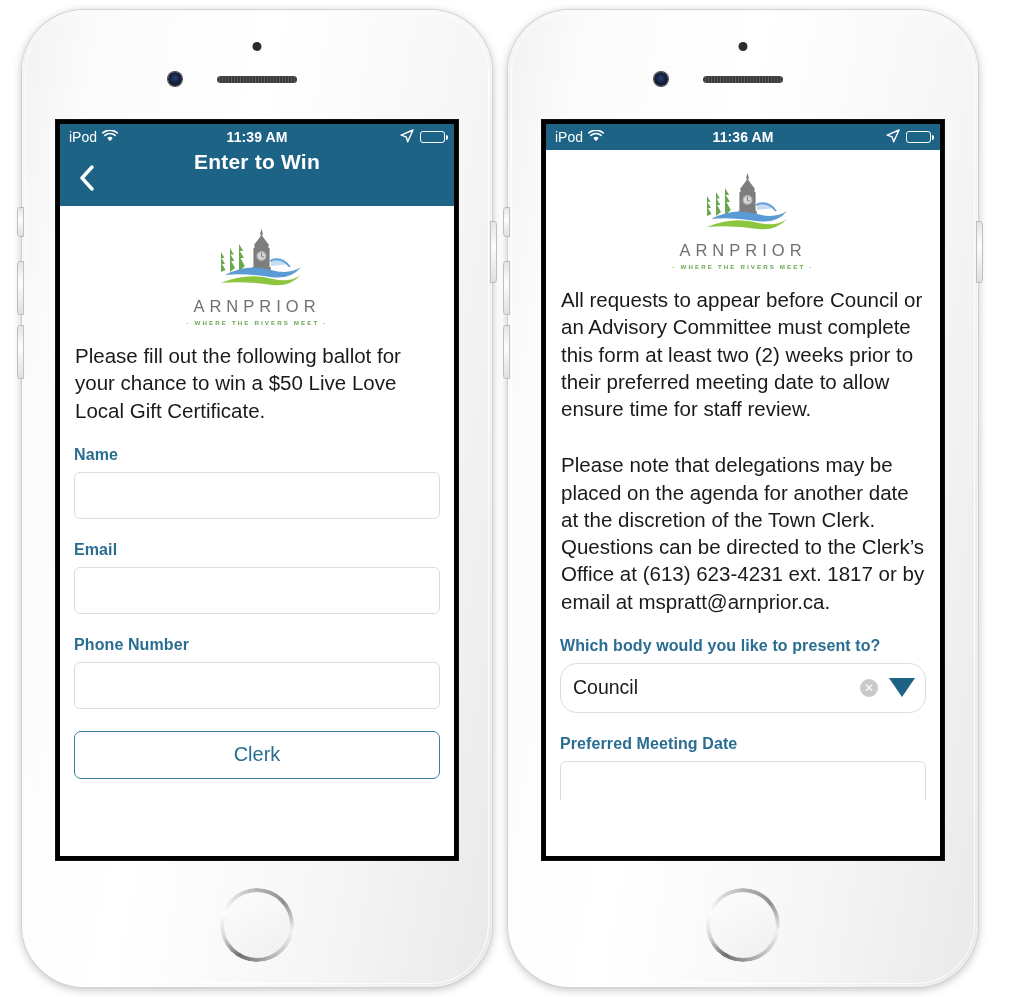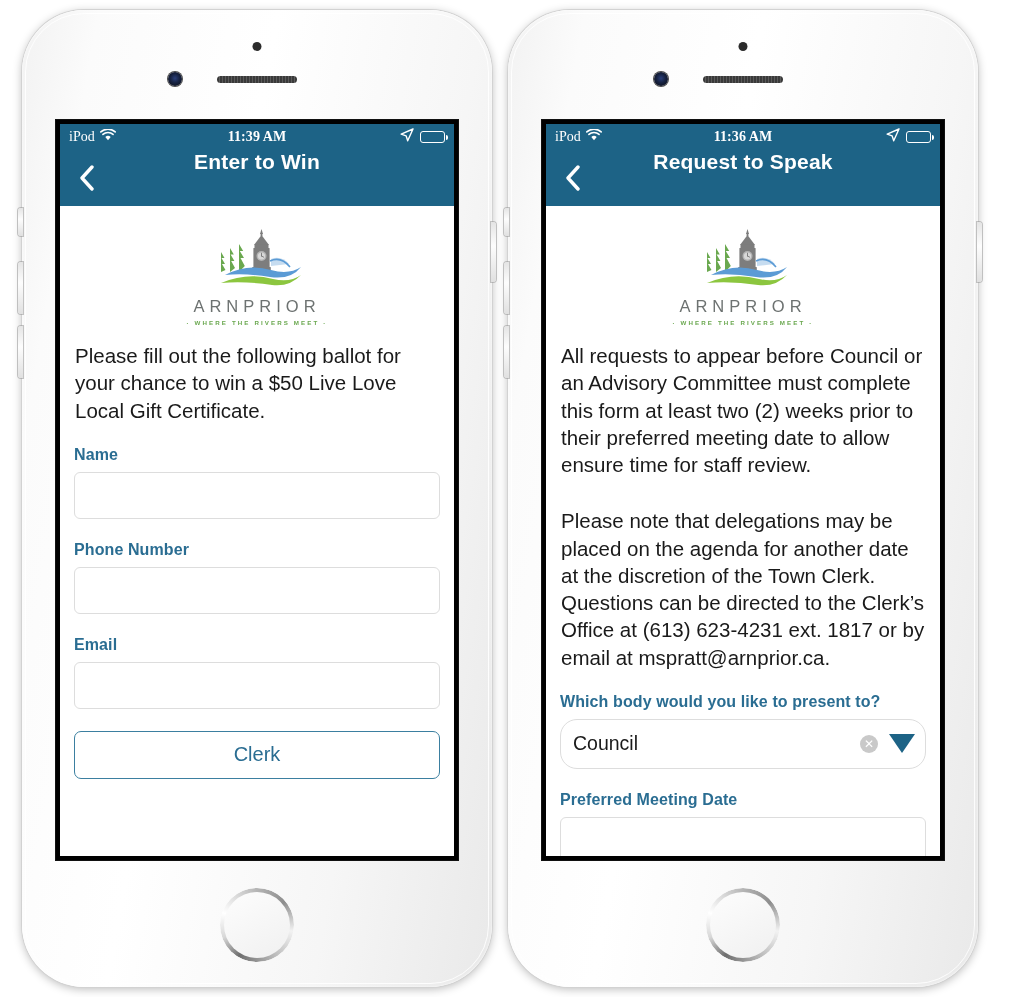--- a/index.html
+++ b/index.html
@@ -106,21 +106,20 @@
   }
 
   
   .statusbar {
     height: 26px;
     background: #1d6386;
     color: #ffffff;
     display: flex; align-items: center;
     padding: 0 9px;
     font-size: 14px;
-    font-family: Liberation Serif, serif;
   }
   .sb-left  { display: flex; align-items: center; gap: 5px; flex: 1; }
   .sb-mid   { flex: 0 0 auto; font-weight: bold; letter-spacing: 0.1px; font-size: 14px; }
   .sb-right { display: flex; align-items: center; gap: 6px; flex: 1; justify-content: flex-end; }
   .wifi-icon { display: block; }
   .loc-icon  { display: block; }
   .battery {
     width: 25px; height: 12px;
     border: 1.4px solid #ffffff;
     border-radius: 3px;
@@ -315,26 +314,26 @@
           </div>
 
           <p class="intro">Please fill out the following ballot for your chance to win a $50 Live Love Local Gift Certificate.</p>
 
           <div class="field-block">
             <div class="field-label">Name</div>
             <input class="text-input" type="text" value="" placeholder="" style="">
           </div>
 
           <div class="field-block">
+            <div class="field-label">Email</div>
+            <input class="text-input" type="text" value="" placeholder="" style="">
+          </div>
+
+          <div class="field-block">
             <div class="field-label">Phone Number</div>
-            <input class="text-input" type="text" value="" placeholder="" style="">
-          </div>
-
-          <div class="field-block">
-            <div class="field-label">Email</div>
             <input class="text-input" type="text" value="" placeholder="" style="">
           </div>
 
           <button class="submit-btn">Clerk</button>
         </div>
 
       </div>
     </div>
 
     <div class="home-button"></div>
@@ -370,28 +369,20 @@
               <svg width="14" height="14" viewBox="0 0 14 14">
                 <path d="M13 1 L1.2 6.2 L6.1 7.8 L7.7 12.8 Z" fill="none" stroke="#fff" stroke-width="1.4" stroke-linejoin="round"></path>
               </svg>
             </span>
             <span class="battery">
               <span class="battery-fill" style="width:52%"></span>
             </span>
           </div>
         </div>
 
-        <div class="navbar">
-          <div class="nav-back">
-            <svg width="16" height="26" viewBox="0 0 16 26">
-              <path d="M13 2 L3 13 L13 24" fill="none" stroke="#fff" stroke-width="3.4" stroke-linecap="round" stroke-linejoin="round"></path>
-            </svg>
-          </div>
-          <div class="nav-title">Request to Speak</div>
-        </div>
 
         <div class="page-body">
 
           <div class="logo-wrap">
             <svg class="logo-mark" viewBox="0 0 120 66">
               <g fill="#6aa84f">
                 <path d="M24 44 L24 24 L27.5 30 L24.5 30 L28 36 L25 36 L28.5 42 Z"></path>
                 <path d="M33 44 L33 20 L36.8 26.5 L33.6 26.5 L37.4 33 L34.2 33 L38 40 Z"></path>
                 <path d="M42 44 L42 16 L46.2 23 L42.8 23 L47 30 L43.5 30 L47.8 38 Z"></path>
               </g>

